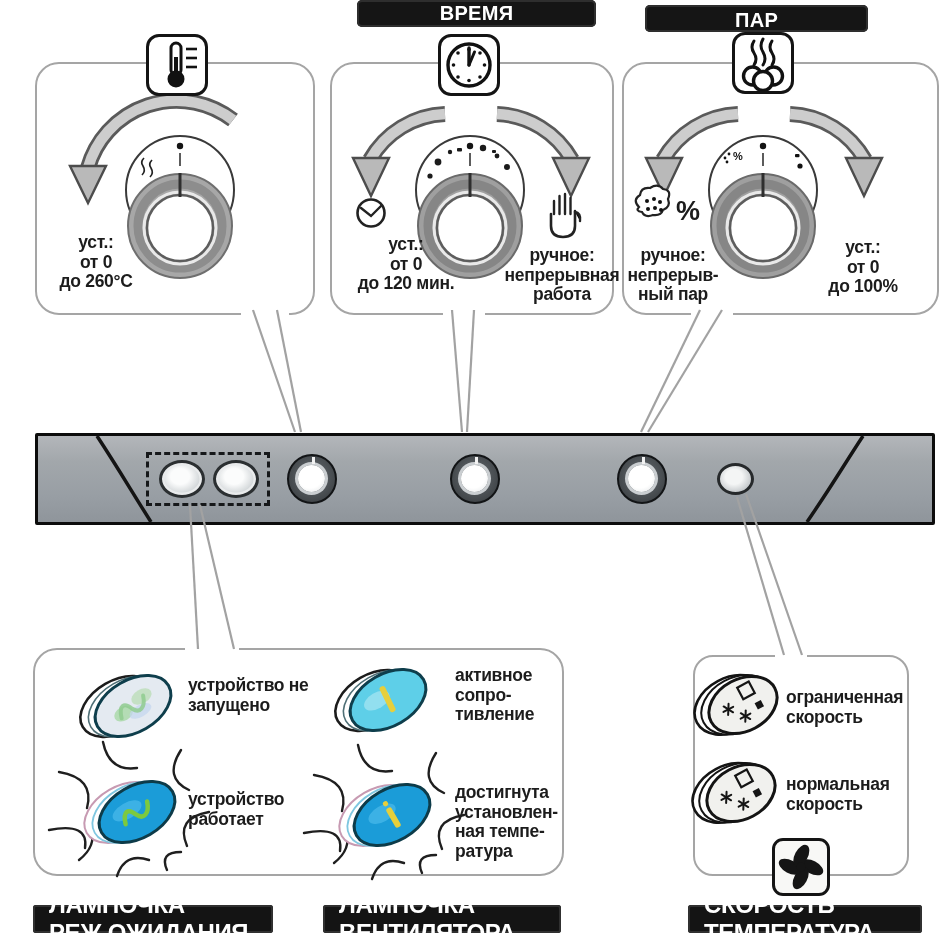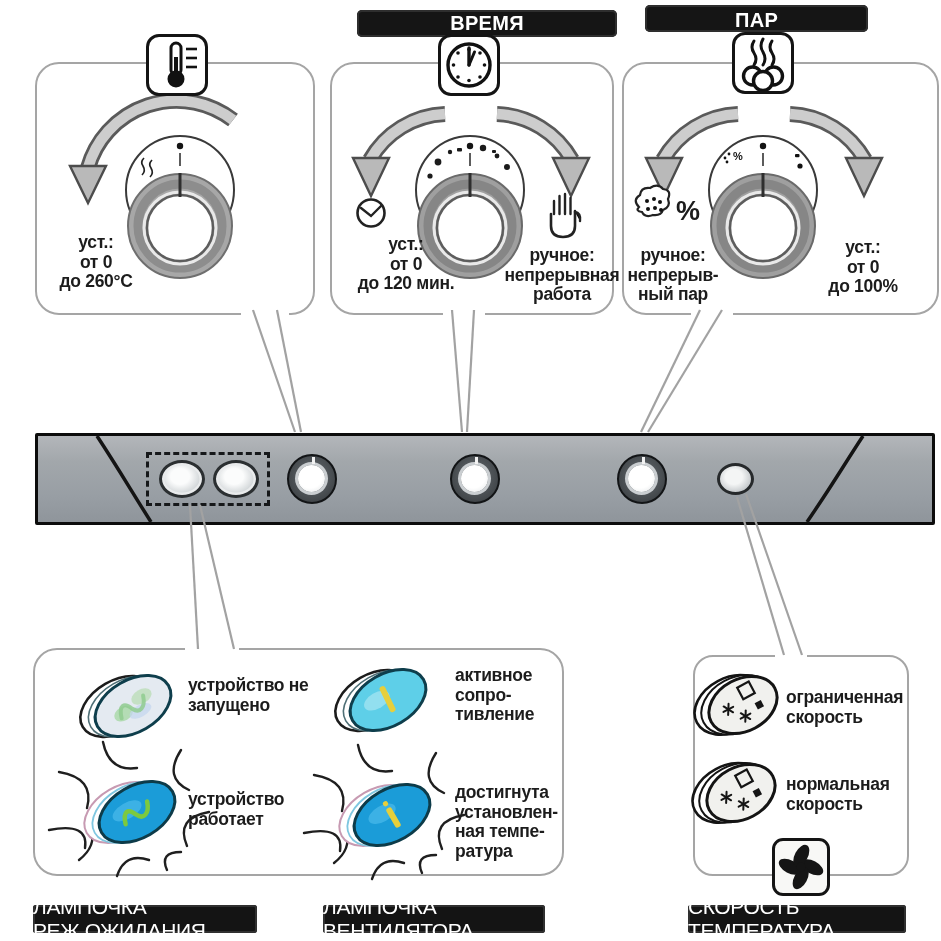--- a/index.html
+++ b/index.html
@@ -2,22 +2,22 @@
 <html><head>
 <meta charset="utf-8">
 <style>
   html,body{margin:0;padding:0;background:#fff;}
   #stage{position:relative;width:941px;height:941px;background:#fff;overflow:hidden;
          font-family:"Liberation Sans","DejaVu Sans",sans-serif;}
   .titlebar{position:absolute;height:27px;background:#151515;color:#fff;border-radius:5px;
     display:flex;align-items:center;justify-content:center;font-weight:bold;font-size:20px;
     letter-spacing:.3px;box-shadow:inset 0 0 0 2px #2e2e2e;}
   .bottombar{position:absolute;height:28px;background:#141414;color:#fff;border-radius:3px;
-    display:flex;align-items:center;justify-content:center;font-weight:normal;font-size:21px;
-    letter-spacing:-.4px;box-shadow:inset 0 0 0 2px #303030;}
+    display:flex;align-items:center;justify-content:center;font-weight:bold;font-size:24px;
+    letter-spacing:-.4px;box-shadow:inset 0 0 0 2px #303030;padding-left:16px;}
   .roundbox{position:absolute;background:#fff;border:2.5px solid #a5a5a5;border-radius:24px;}
   .iconsq{position:absolute;width:62px;height:62px;background:#fff;border:3px solid #141414;
     border-radius:13px;box-sizing:border-box;display:flex;align-items:center;justify-content:center;z-index:6;}
   .gap{position:absolute;background:#fff;z-index:2;}
   .ann{position:absolute;font-weight:bold;font-size:17.5px;line-height:1.12;color:#1c1c1c;
     white-space:pre-line;text-align:center;letter-spacing:-.3px;z-index:7;}
   .ann.left{text-align:left;}
   #panel{position:absolute;left:35px;top:433px;width:900px;height:92px;box-sizing:border-box;
     border:3.5px solid #0c0c0c;border-radius:2px;
     background:linear-gradient(180deg,#b3b6ba 0%,#a2a7ab 30%,#989ea4 70%,#8f959b 100%);z-index:3;}
@@ -35,21 +35,21 @@
   .psmall{position:absolute;width:37px;height:32px;border-radius:50%;border:3px solid #26292b;box-sizing:border-box;
     background:radial-gradient(ellipse at 45% 42%,#f4f5f5 35%,#c3c7ca 75%,#aeb3b6 100%);}
   svg.overlay{position:absolute;left:0;top:0;z-index:5;pointer-events:none;}
   .pct{position:absolute;font-weight:bold;color:#1c1c1c;z-index:7;}
 </style>
 </head>
 <body>
 
 <div id="stage">
 
-  <div class="titlebar" style="left:357px;top:10px;width:260px;">
+  <div class="titlebar" style="left:357px;top:0;width:239px;">
       <span>ВРЕМЯ</span>
     </div>
   <div class="titlebar" style="left:645px;top:5px;width:223px;align-items:flex-end;">
       <span>ПАР</span>
     </div>
 
   <div class="roundbox" style="left:35px;top:62px;width:276px;height:249px;"></div>
   <div class="roundbox" style="left:330px;top:62px;width:280px;height:249px;"></div>
   <div class="roundbox" style="left:622px;top:62px;width:313px;height:249px;"></div>
 

